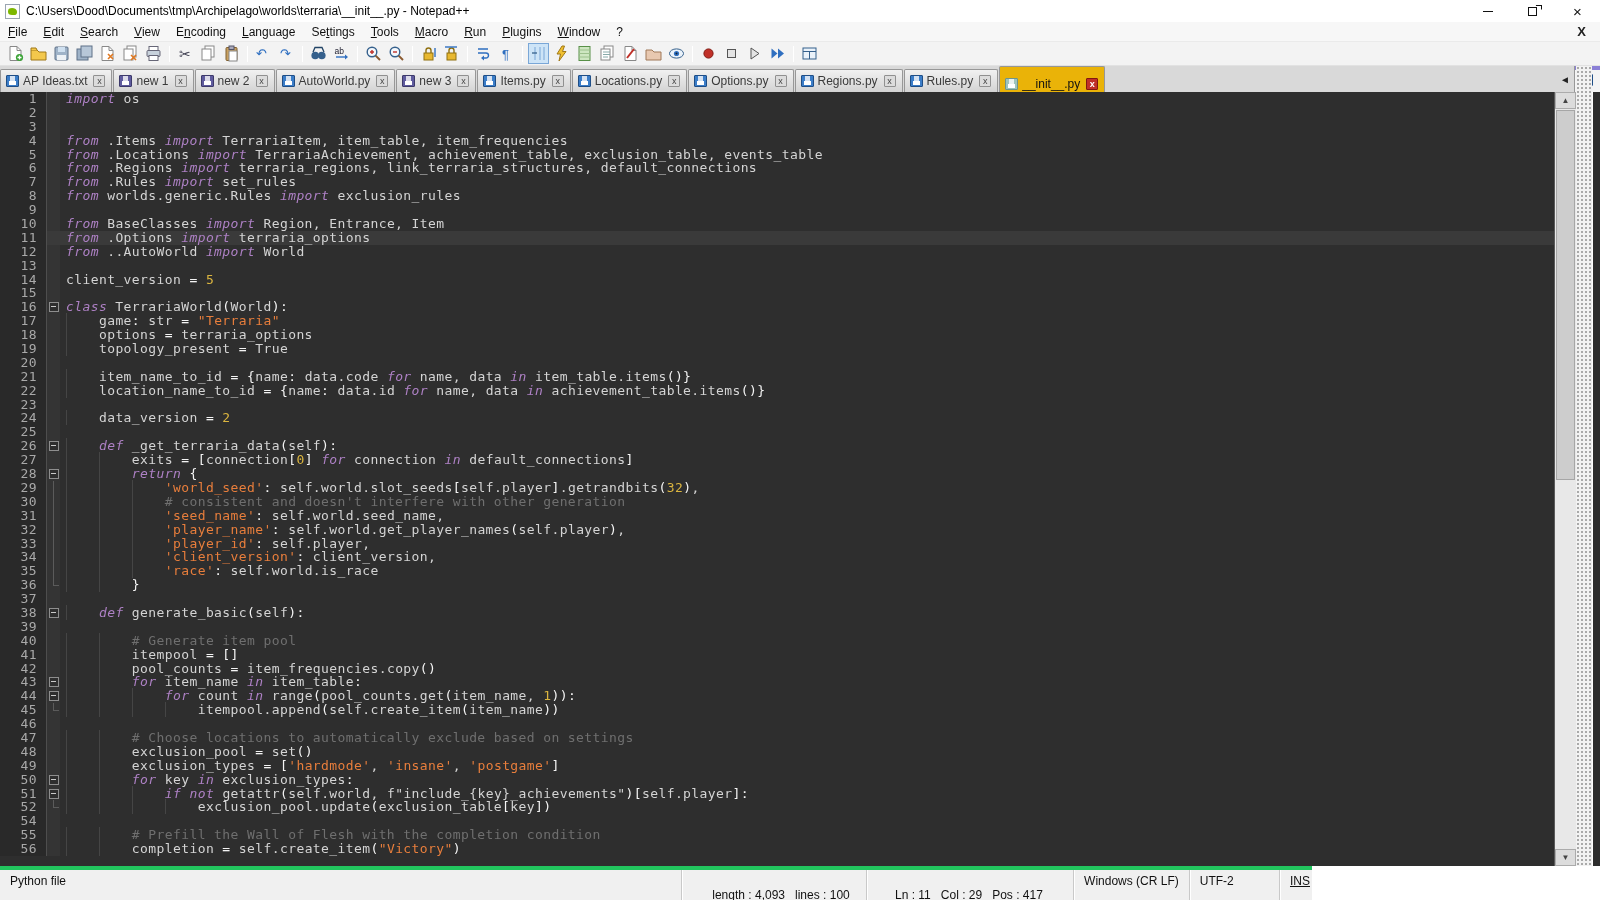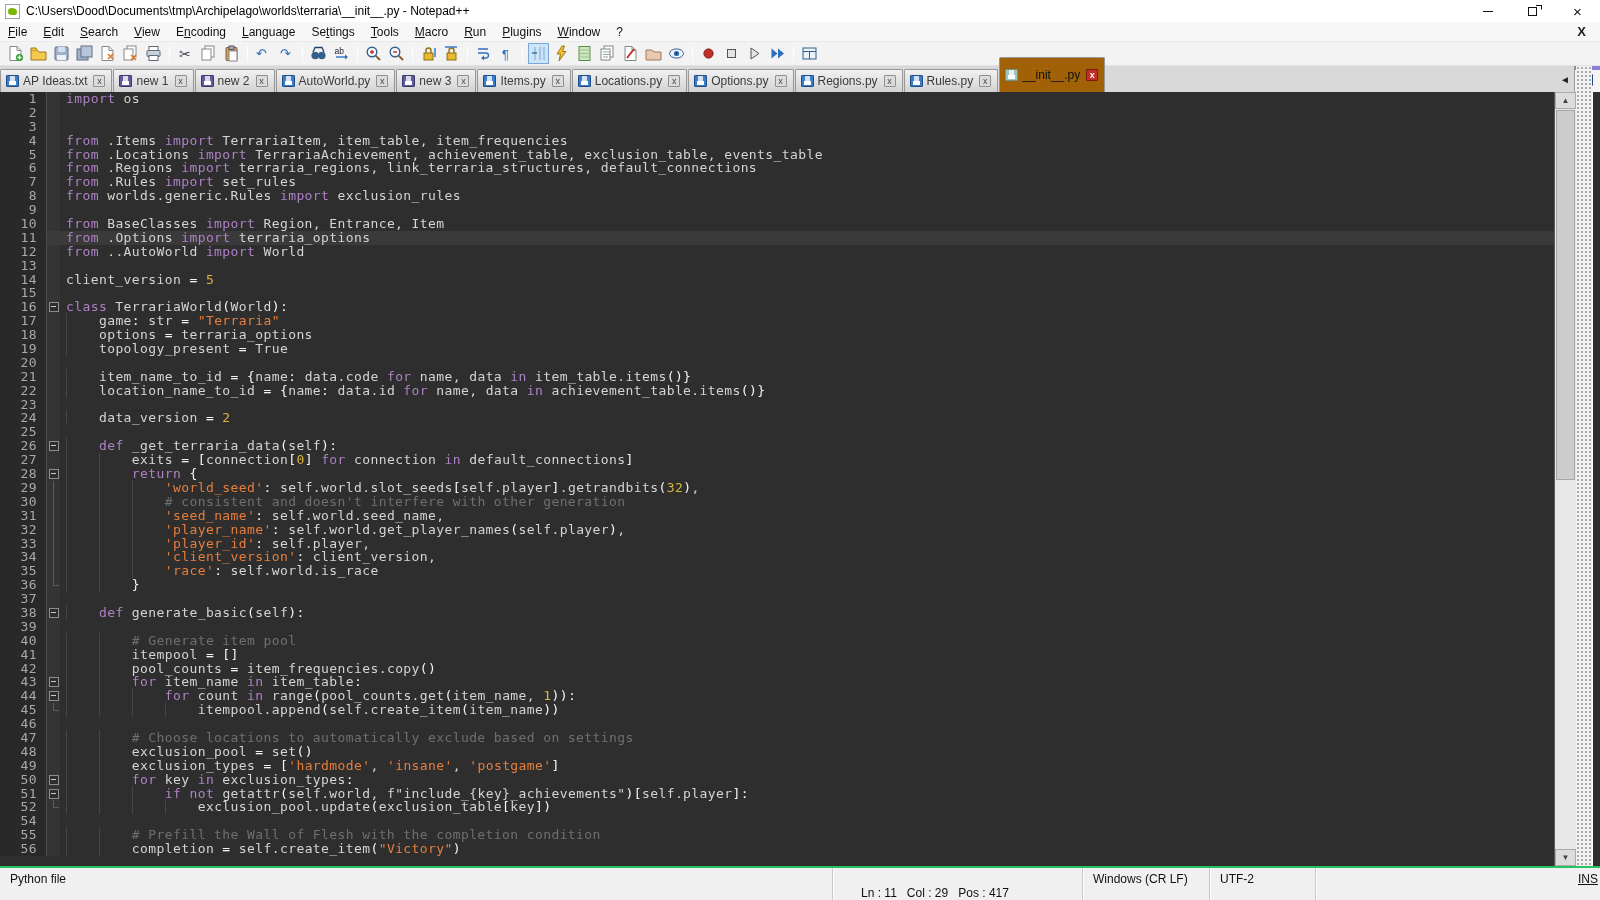--- a/index.html
+++ b/index.html
@@ -33,25 +33,25 @@
   #toolbar { position:absolute; left:0; top:42px; width:1600px; height:24px; background:#F3F3F3;
              display:flex; align-items:center; padding-left:4px; border-bottom:1px solid #E2E2E2; }
   .tbtn { width:21px; height:21px; display:flex; align-items:center; justify-content:center; margin:0 1px;
           border:1px solid transparent; }
   .tbtn.pressed { background:#CDE4F7; border:1px solid #7AA7D7; }
   .tbtn svg { display:block; }
   .tsep { width:1px; height:16px; background:#C4C4C4; border-right:1px solid #FFF; margin:0 4px; }
 
   
   #tabbar { position:absolute; left:0; top:66px; width:1600px; height:26px; background:#D9D9D9;
-            display:flex; align-items:flex-end; }
+            display:flex; }
   .tab { height:23px; margin-top:3px; display:flex; align-items:center; padding:0 6px 0 5px;
          background:linear-gradient(#F1F1F1,#D3D3D3); border:1px solid #979797; border-bottom:none;
          border-radius:2px 2px 0 0; font-size:12px; color:#3A3A3A; margin-right:1px; white-space:pre; }
-  .tab.active { height:35px; margin-top:0; background:#a16207; color:#111; }
+  .tab.active { height:35px; margin-top:0; background:#eab308; color:#111; }
   .disk { width:13px; height:12px; border-radius:1px; position:relative; margin-right:4px; flex:none; }
   .disk::before { content:""; position:absolute; top:0; left:3px; right:3px; height:5px; background:rgba(255,255,255,.78); }
   .disk::after  { content:""; position:absolute; bottom:1px; left:2px; right:2px; height:4px; background:#FFF; }
   .disk.saved    { background:#3B7DC8; border:1px solid #1F4E86; }
   .disk.modified { background:#5F5B9E; border:1px solid #3D3A6B; }
   .disk.activepale { background:#9EC4BB; border:1px solid #6E948B; }
   .tab-x { width:12px; height:12px; margin-left:6px; font-size:9px; line-height:11px; text-align:center;
            background:#DCDCDC; border:1px solid #909090; color:#444; border-radius:1px; }
   .tab.active .tab-x { background:#C03028; border-color:#801810; color:#FFF; font-weight:bold; }
   #tab-scroll-left { margin-left:auto; align-self:center; font-size:10px; color:#222; padding:0 4px; }
@@ -69,21 +69,21 @@
   .fm { width:14px; flex:none; position:relative; background:#343434; border-left:1px solid #4E4E4E; }
   .fm-s::before { content:""; position:absolute; left:2px; top:2px; width:8px; height:8px;
                   border:1px solid #8E8E8E; background:#2E2E2E; }
   .fm-s::after  { content:""; position:absolute; left:4px; top:6px; width:5px; height:1px; background:#C9C9C9; }
   .fm-m::before { content:""; position:absolute; left:6px; top:0; width:1px; height:100%; background:#5B5B5B; }
   .fm-e::before { content:""; position:absolute; left:6px; top:0; width:1px; height:8px; background:#5B5B5B; }
   .fm-e::after  { content:""; position:absolute; left:6px; top:7px; width:6px; height:1px; background:#5B5B5B; }
   .cl { flex:1; white-space:pre; padding-left:6px; color:var(--def,#D4D4D4); }
   .ed-row.cur .cl, .ed-row.cur .fm { background:#3A3A3A; }
   .ig { box-shadow: inset 1px 0 0 #454545; }
-  .tk-k { color:var(--kw,#AE81C5); }
+  .tk-k { color:var(--kw,#AE81C5);font-style:italic; }
   .tk-s { color:var(--str,#E87E3C); }
   .tk-n { color:var(--num,#DBB53F); }
   .tk-c { color:var(--com,#6F6F6F); }
   .tk-o { color:var(--op,#F5F5F5); }
   .tk-d { color:var(--def,#D4D4D4); }
 
   
   #vscroll { position:absolute; left:1554px; top:92px; width:22px; height:774px; background:#E8E8E8;
              border-left:1px solid #5A5A5A; }
   .sarrow { position:absolute; left:0; width:21px; height:17px; background:#DCDCDC; border:1px solid #ABABAB;
@@ -91,22 +91,22 @@
   #sarrow-up { top:0; }
   #sarrow-down { bottom:0; }
   #sthumb { position:absolute; left:1px; top:18px; width:19px; height:370px; background:#CDCDCD;
             border:1px solid #A6A6A6; }
   #splitter { position:absolute; left:1576px; top:66px; width:16px; height:800px; background:#F2F2F2;
               background-image:radial-gradient(#A9A9A9 1px, transparent 1px); background-size:4px 4px; }
   #pane2 { position:absolute; left:1592px; top:92px; width:8px; height:774px; background:#2E2E2E;
            border-left:1px solid #FFF; }
 
   
-  #statusbar { position:absolute; left:0; top:866px; width:1600px; height:34px; background:#F0F0F0;
-               border-top:2px solid #22c55e; font-size:12px; color:#111; display:flex; }
+  #statusbar { position:absolute; left:0; top:866px; width:1312px; height:34px; background:#F0F0F0;
+               border-top:4px solid #22c55e; font-size:12px; color:#111; display:flex; }
   .ssec { padding:4px 10px 0 10px; border-right:1px solid #C9C9C9; box-shadow:1px 0 0 #FFF; white-space:pre; }
   #ssec-doctype { width:833px; }
   #ssec-length  { width:222px; }
   #ssec-pos     { width:250px;padding-left:8px; }
   #ssec-eol     { width:127px; }
   #ssec-enc     { width:106px; }
   #ssec-ins     { flex:1; border-right:none; text-align:right; padding-right:2px;text-decoration:underline; }
 </style>
 </head>
 <body>
@@ -657,20 +657,23 @@
   <div id="vscroll">
     <div class="sarrow" id="sarrow-up">▲</div>
     <div id="sthumb"></div>
     <div class="sarrow" id="sarrow-down">▼</div>
   </div>
   <div id="splitter"></div>
   <div id="pane2"></div>
 
   <div id="statusbar">
     <div class="ssec" id="ssec-doctype">Python file</div>
+    <div class="ssec" id="ssec-length">
+      <span>length : 4,093</span><span>&nbsp;&nbsp;&nbsp;</span><span>lines : 100</span>
+    </div>
     <div class="ssec" id="ssec-pos">
       <span>Ln : 11</span><span>&nbsp;&nbsp;&nbsp;</span><span>Col : 29</span><span>&nbsp;&nbsp;&nbsp;</span><span>Pos : 417</span>
     </div>
     <div class="ssec" id="ssec-eol">Windows (CR LF)</div>
     <div class="ssec" id="ssec-enc">UTF-2</div>
     <div class="ssec" id="ssec-ins">INS</div>
   </div>
 
 </div>
 

